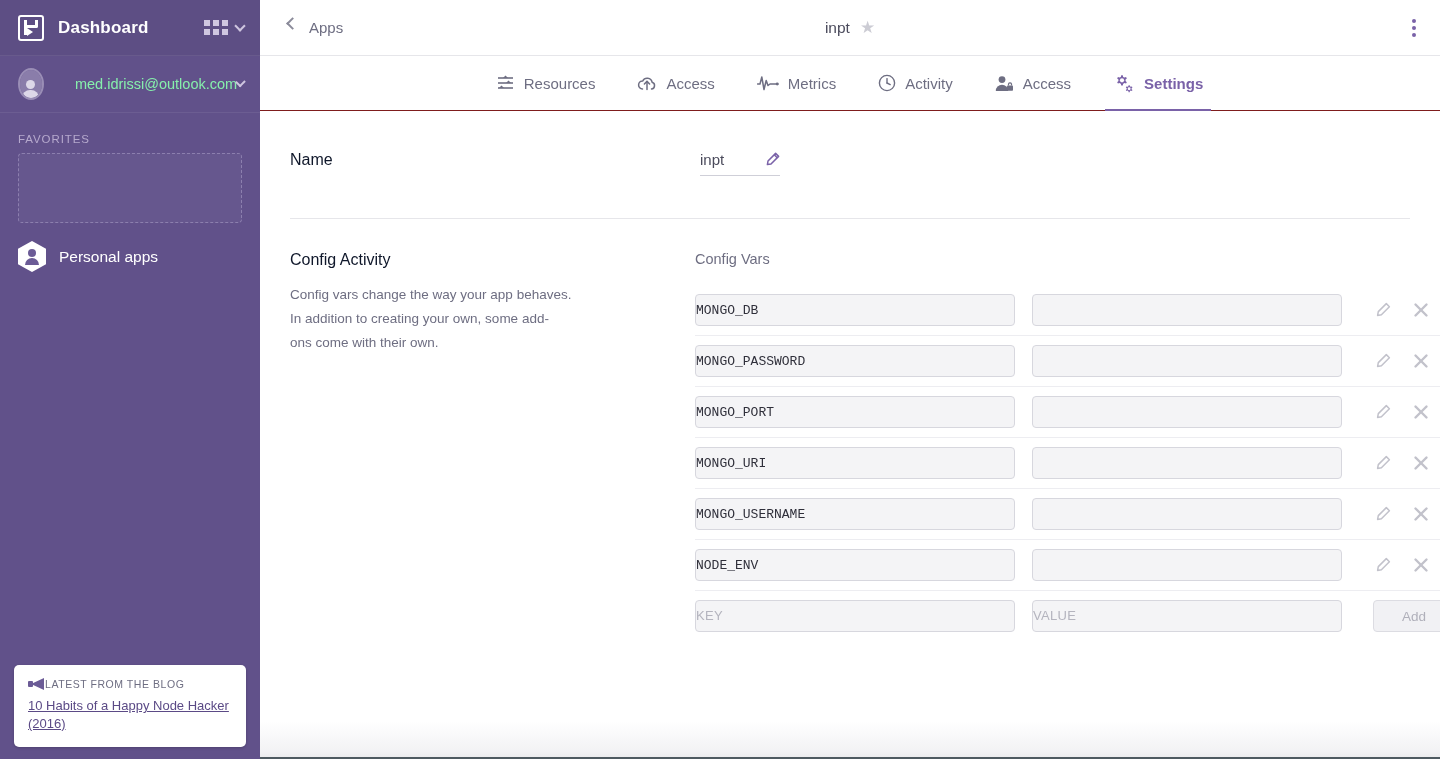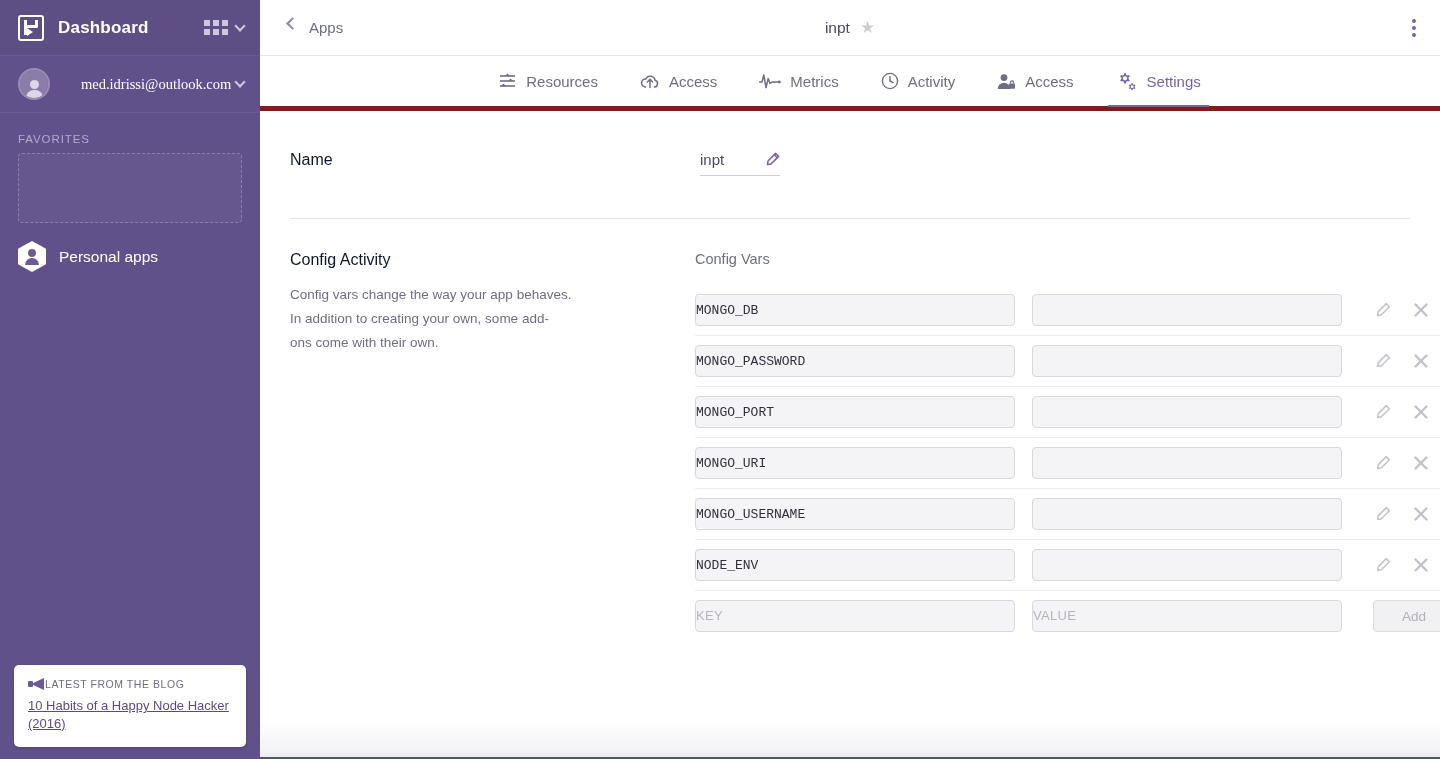--- a/index.html
+++ b/index.html
@@ -107,25 +107,24 @@
     overflow: hidden;
   }
   .avatar-inner .h { width: 9px; height: 9px; border-radius: 50%; background: #ddd8e8; margin-bottom: 1px;}
   .avatar-inner .b { width: 17px; height: 8px; border-radius: 9px 9px 0 0; background: #ddd8e8; }
   .avatar-ring {
     position: absolute; inset: 0;
     border: 2px solid #9a8eb6;
     border-radius: 50%;
   }
   .acct-email {
-    color: #ffffff;
+    color: #86efac;
     font-size: 14.5px;
     margin-left: 31px;
     white-space: nowrap;
-    font-family: Liberation Serif, serif;
   }
   .acct-chev {
     margin-left: auto;
     width: 8px; height: 8px;
     border-right: 2px solid #cfc6e0;
     border-bottom: 2px solid #cfc6e0;
     transform: rotate(45deg);
     margin-bottom: 4px;
   }
 
@@ -254,34 +253,34 @@
     margin-left: auto;
     display: flex; flex-direction: column; gap: 3px;
     cursor: pointer;
     padding: 6px;
   }
   .kebab i { width: 4px; height: 4px; border-radius: 50%; background: #7a62a8; display: block; }
 
   .tabsbar {
     height: 55px;
     flex: 0 0 55px;
-    border-bottom: 5px solid #7f1d1d;
+    border-bottom: 1px solid #7f1d1d;
     display: flex; align-items: stretch; justify-content: center;
     gap: 10px;
     background: #fff;
   }
   .tab {
     display: flex; align-items: center; gap: 9px;
     padding: 0 16px;
     color: #6e6e82;
     font-size: 15px;
     cursor: pointer;
     position: relative;
   }
-  .tab.active { color: #7a62a8; }
+  .tab.active { color: #7a62a8; font-weight: bold; }
   .tab.active::after {
     content: "";
     position: absolute;
     left: 8px; right: 8px; bottom: -1px;
     height: 2px;
     background: #7a62a8;
   }
   .tab svg { display: block; }
 
   .content {

